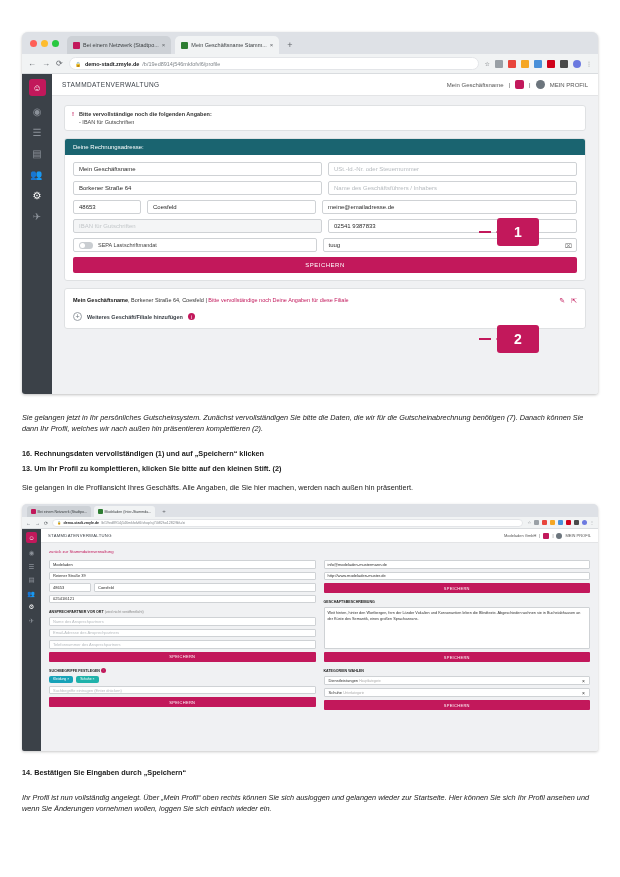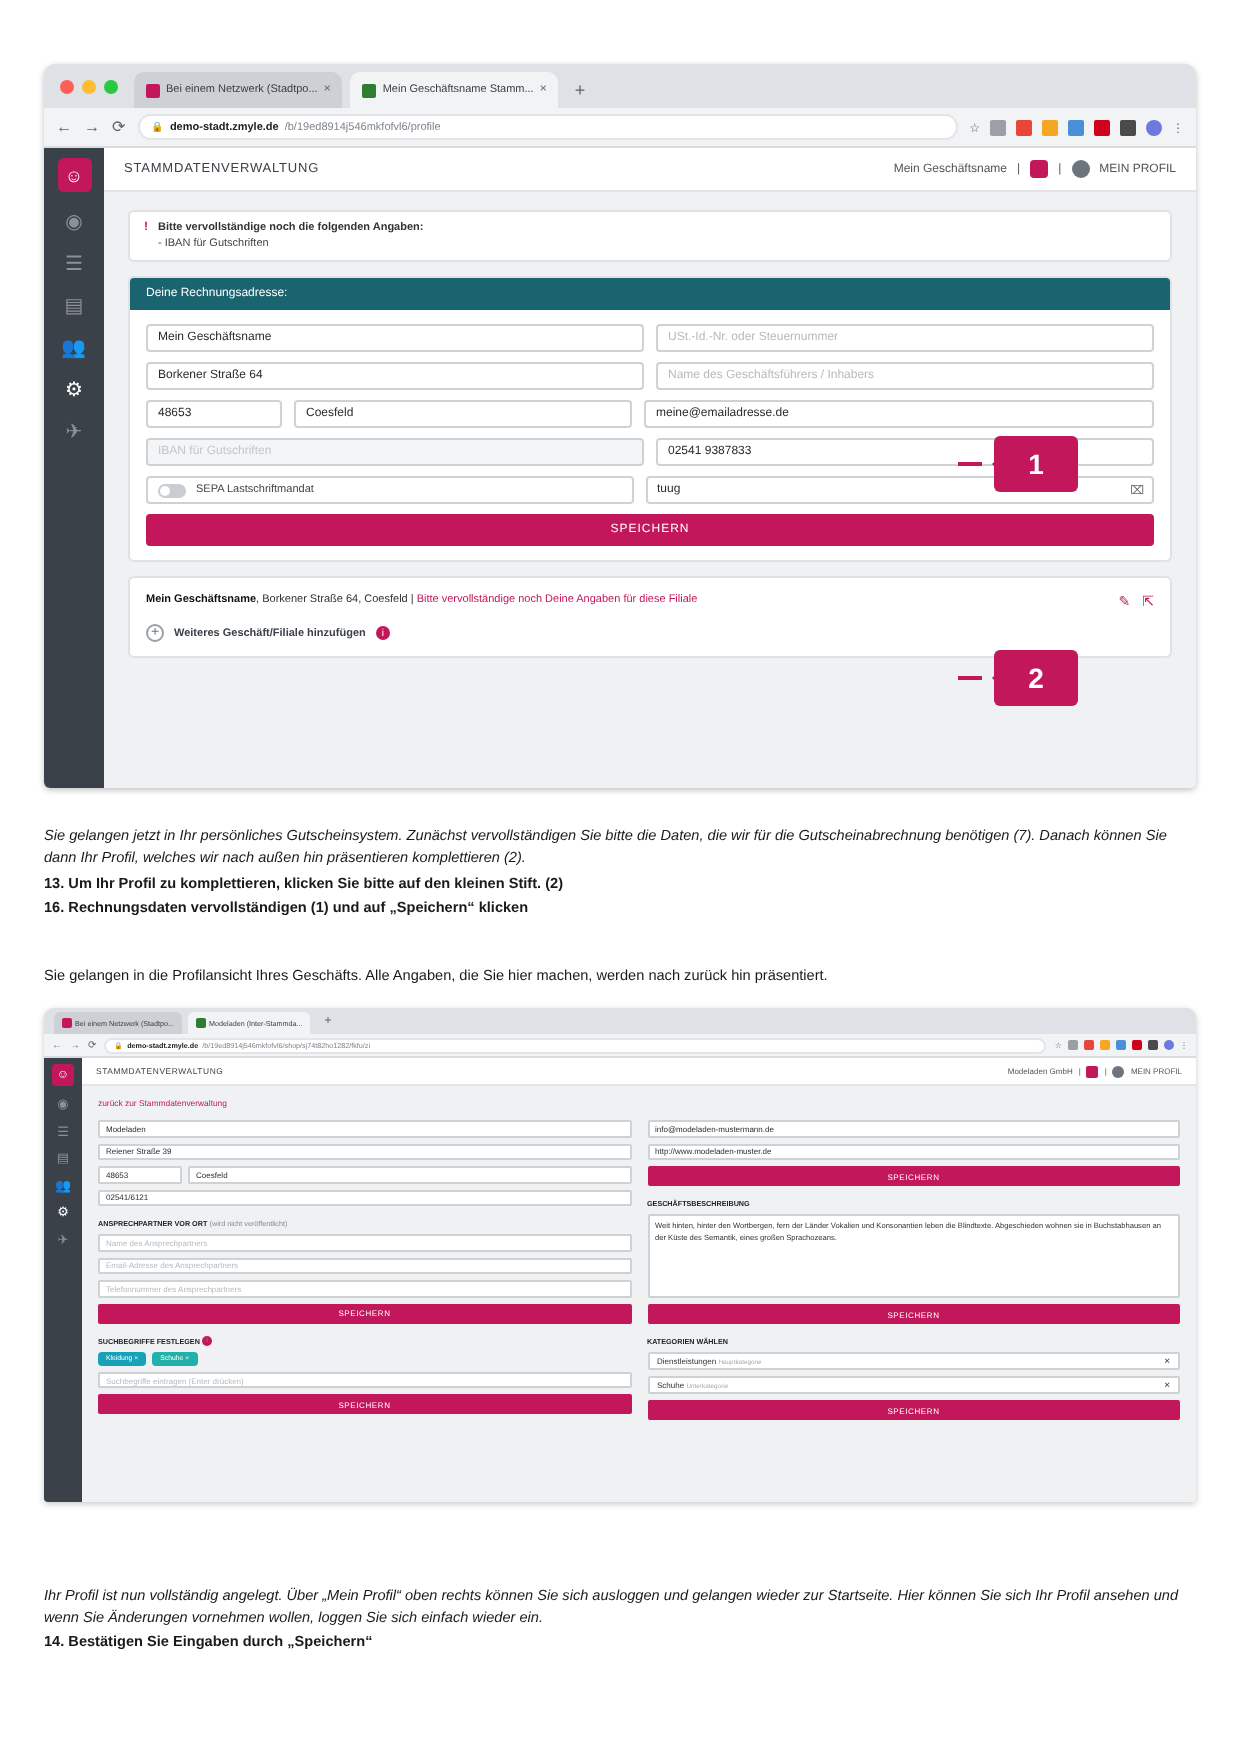--- a/index.html
+++ b/index.html
@@ -462,22 +462,22 @@
   <span class="tail"></span>
   <span>1</span>
 </div>
 <div class="callout" id="callout2">
   <span class="tail"></span>
   <span>2</span>
 </div>
 
 <div class="para it" style="top:412px">Sie gelangen jetzt in Ihr persönliches Gutscheinsystem. Zunächst vervollständigen Sie bitte die Daten, die wir für die Gutscheinabrechnung benötigen (7). Danach können Sie dann Ihr Profil, welches wir nach außen hin präsentieren komplettieren (2).</div>
 <div class="para bold" style="top:448px">16. Rechnungsdaten vervollständigen (1) und auf „Speichern“ klicken</div>
-<div class="para bold" style="top:436px">13. Um Ihr Profil zu komplettieren, klicken Sie bitte auf den kleinen Stift. (2)</div>
-<div class="para" style="top:482px">Sie gelangen in die Profilansicht Ihres Geschäfts. Alle Angaben, die Sie hier machen, werden nach zurück hin präsentiert.</div>
+<div class="para bold" style="top:463px">13. Um Ihr Profil zu komplettieren, klicken Sie bitte auf den kleinen Stift. (2)</div>
+<div class="para" style="top:482px">Sie gelangen in die Profilansicht Ihres Geschäfts. Alle Angaben, die Sie hier machen, werden nach außen hin präsentiert.</div>
 
 <div class="browser2">
 
   <div class="chrome-top2">
     <div class="tab2 inactive">
       <span class="favicon2 fav-red"></span>
       <span>Bei einem Netzwerk (Stadtpo...</span>
     </div>
     <div class="tab2 active">
       <span class="favicon2 fav-green"></span>
@@ -591,14 +591,14 @@
             </div>
             <div class="btn2">SPEICHERN</div>
           </div>
 
         </div>
       </div>
     </div>
   </div>
 </div>
 
-<div class="para bold" style="top:815px">14. Bestätigen Sie Eingaben durch „Speichern“</div>
+<div class="para bold" style="top:767px">14. Bestätigen Sie Eingaben durch „Speichern“</div>
 <div class="para it" style="top:792px">Ihr Profil ist nun vollständig angelegt. Über „Mein Profil“ oben rechts können Sie sich ausloggen und gelangen wieder zur Startseite. Hier können Sie sich Ihr Profil ansehen und wenn Sie Änderungen vornehmen wollen, loggen Sie sich einfach wieder ein.</div>
 
 </body></html>

